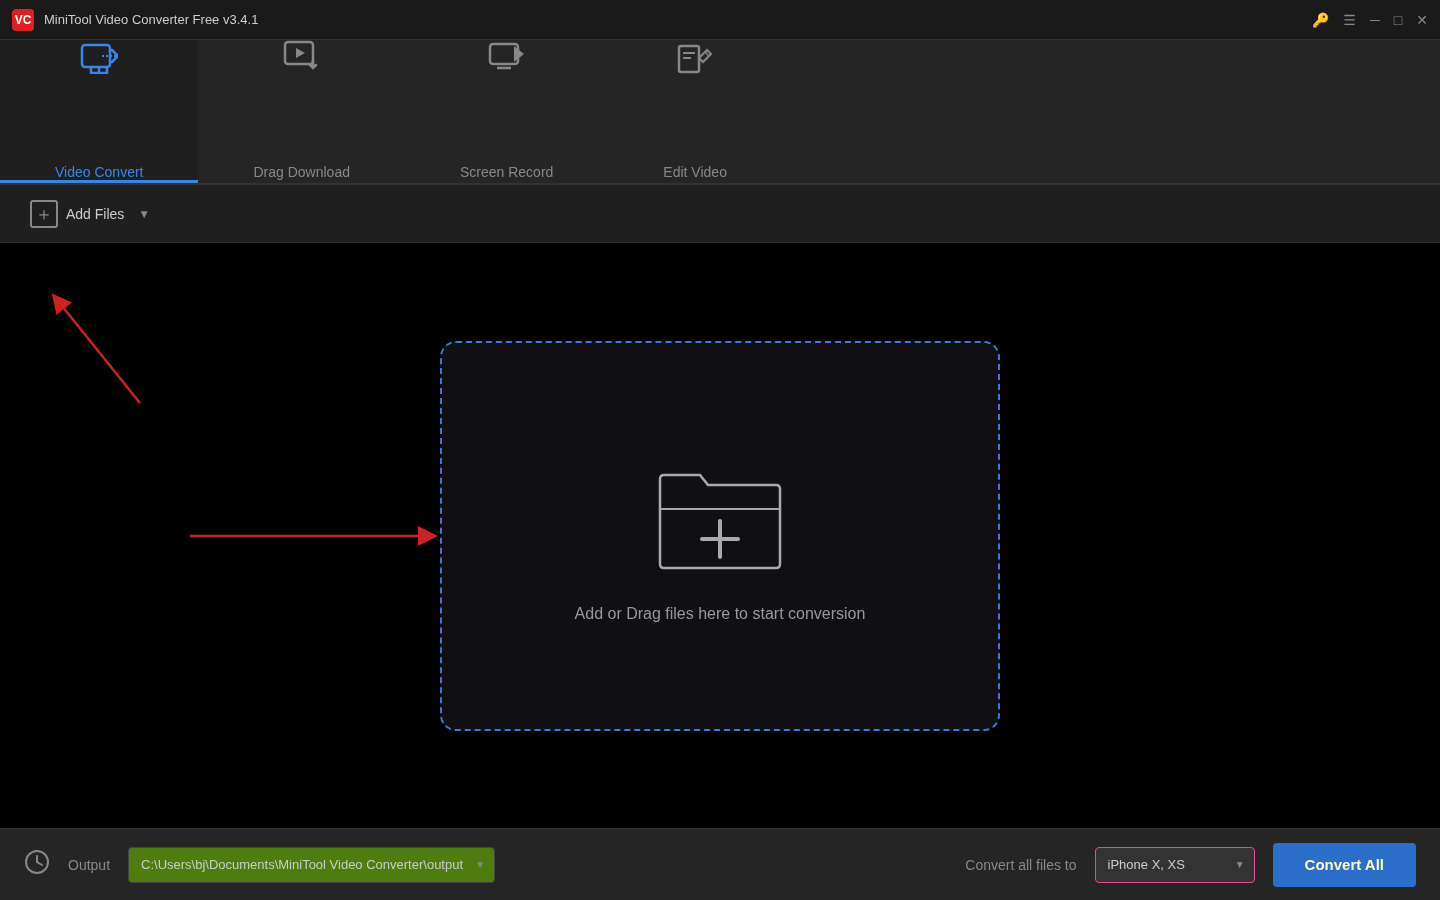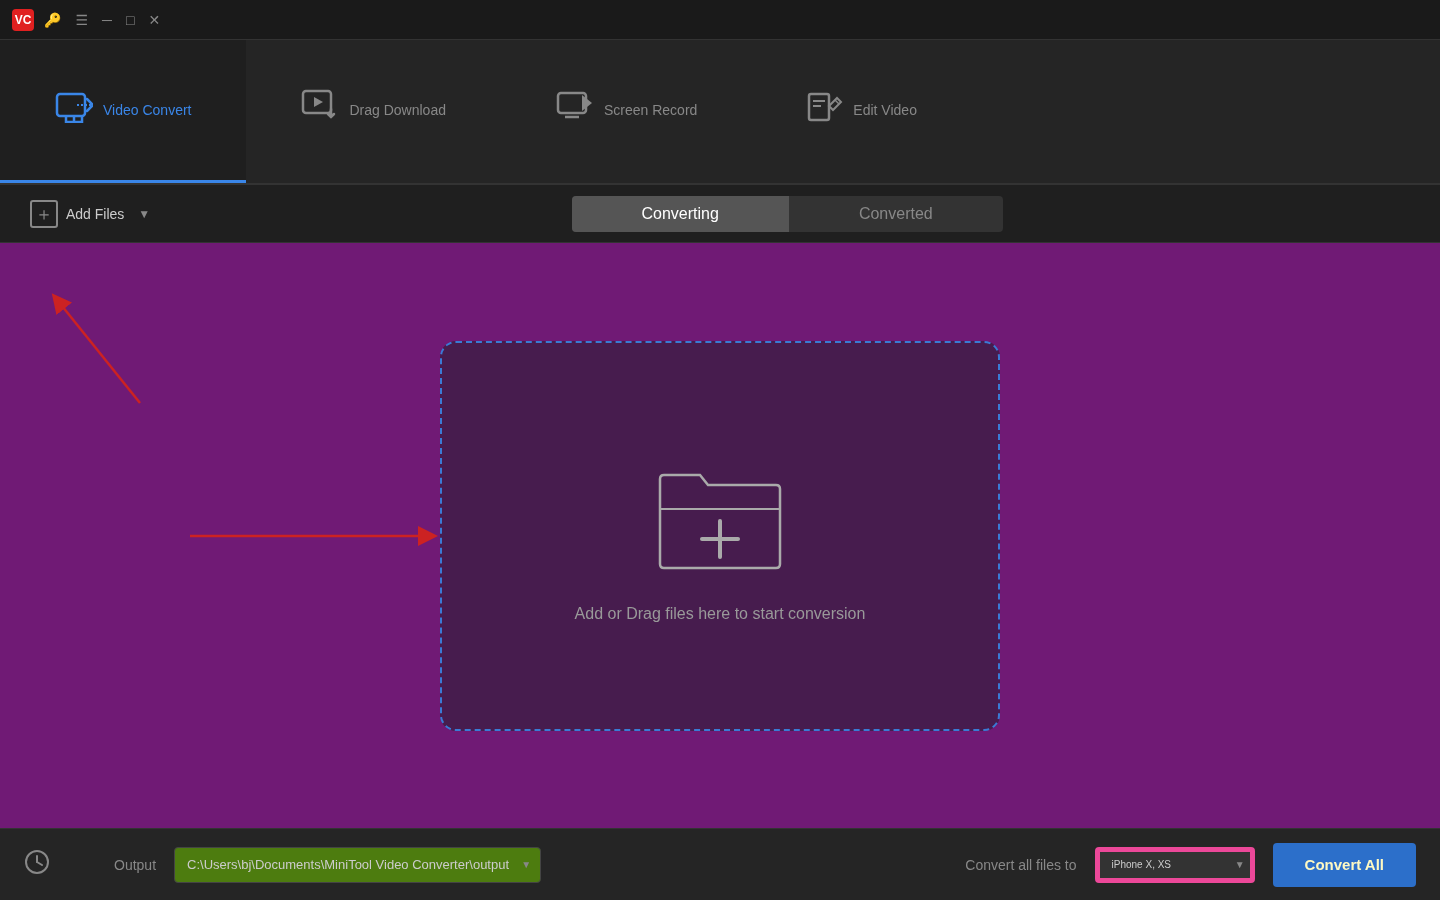--- a/index.html
+++ b/index.html
@@ -55,23 +55,23 @@
     
     #nav-bar {
       height: 145px;
       background: #252525;
       display: flex;
       align-items: stretch;
       border-bottom: 2px solid #333;
     }
     .nav-item {
       display: flex;
-      flex-direction: row;
-      align-items: center;
-      justify-content: flex-end;
+      flex-direction: column;
+      align-items: center;
+      justify-content: space-between;
       padding: 0 55px;
       cursor: pointer;
       gap: 10px;
       border-bottom: 3px solid transparent;
       transition: background 0.15s;
     }
     .nav-item.active {
       background: #1f1f1f;
       border-bottom: 3px solid #3a86e8;
     }
@@ -146,21 +146,21 @@
       transition: background 0.15s, color 0.15s;
     }
     .tab-btn.active {
       background: #555;
       color: #fff;
     }
 
     
     #main-content {
       height: calc(900px - 40px - 145px - 58px - 72px);
-      background: #701a75;
+      background: #000000;
       display: flex;
       align-items: center;
       justify-content: center;
       position: relative;
     }
 
     
     #drop-zone {
       width: 560px;
       height: 390px;
@@ -199,21 +199,20 @@
       padding: 0 24px;
       gap: 18px;
     }
     #output-clock-icon {
       font-size: 22px;
       color: #888;
     }
     #output-label {
       font-size: 14px;
       color: #888;
-      margin-left: 46px;
     }
     #output-path-select {
       background: #4d7c0f;
       border: 1px solid #444;
       border-radius: 4px;
       color: #ccc;
       padding: 6px 30px 6px 12px;
       font-size: 13px;
       height: 36px;
       min-width: 340px;
@@ -236,25 +235,25 @@
     }
 
     #convert-all-label {
       font-size: 14px;
       color: #888;
       margin-left: auto;
       white-space: nowrap;
     }
     #target-format-select {
       background: #333;
-      border: 5px solid #ec4899;
+      border: 1px solid #ec4899;
       border-radius: 4px;
       color: #ccc;
       padding: 6px 30px 6px 12px;
-      font-size: 10px;
+      font-size: 13px;
       height: 36px;
       min-width: 160px;
       cursor: pointer;
       appearance: none;
       -webkit-appearance: none;
       outline: none;
     }
     #target-format-wrapper {
       position: relative;
       display: flex;
@@ -297,20 +296,21 @@
       pointer-events: none;
     }
   </style>
 </head>
 <body>
 
 <div id="title-bar">
   <div class="logo">
     <span>VC</span>
   </div>
+  <span class="app-title">MiniTool Video Converter Free v3.4.1</span>
   <div class="window-controls">
     <span title="Settings">🔑</span>
     <span>☰</span>
     <span>─</span>
     <span>□</span>
     <span>✕</span>
   </div>
 </div>
 
 <div id="nav-bar">
@@ -364,24 +364,20 @@
   </div>
 </div>
 
 <div id="toolbar">
   <button id="add-files-btn">
     <div class="add-icon">＋</div>
     <span>Add Files</span>
   </button>
   <button id="dropdown-btn">▼</button>
 
-  <div id="tab-switcher">
-    <button class="tab-btn active">Converting</button>
-    <button class="tab-btn">Converted</button>
-  </div>
 </div>
 
 <div id="main-content">
 
   <svg id="arrow-top-left" width="140" height="140" viewBox="0 0 140 140">
     <defs>
       <marker id="arrowhead1" markerWidth="8" markerHeight="8" refX="4" refY="4" orient="auto">
         <polygon points="0 0, 8 4, 0 8" fill="#cc2222"></polygon>
       </marker>
     </defs>

